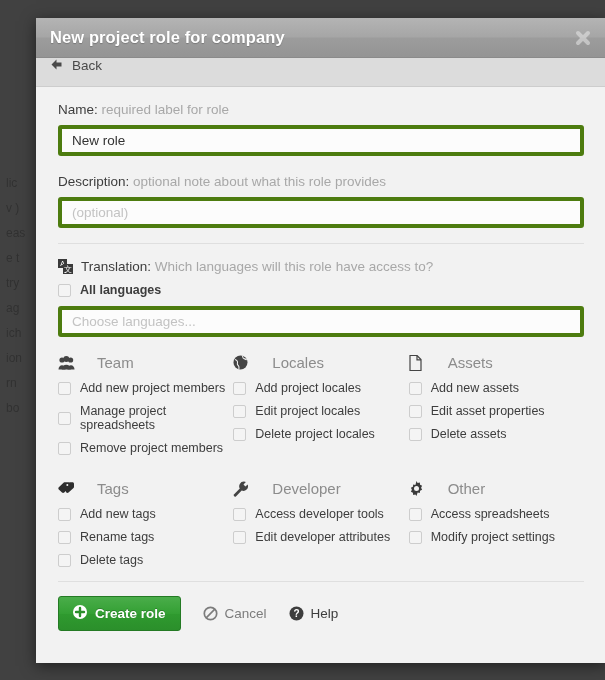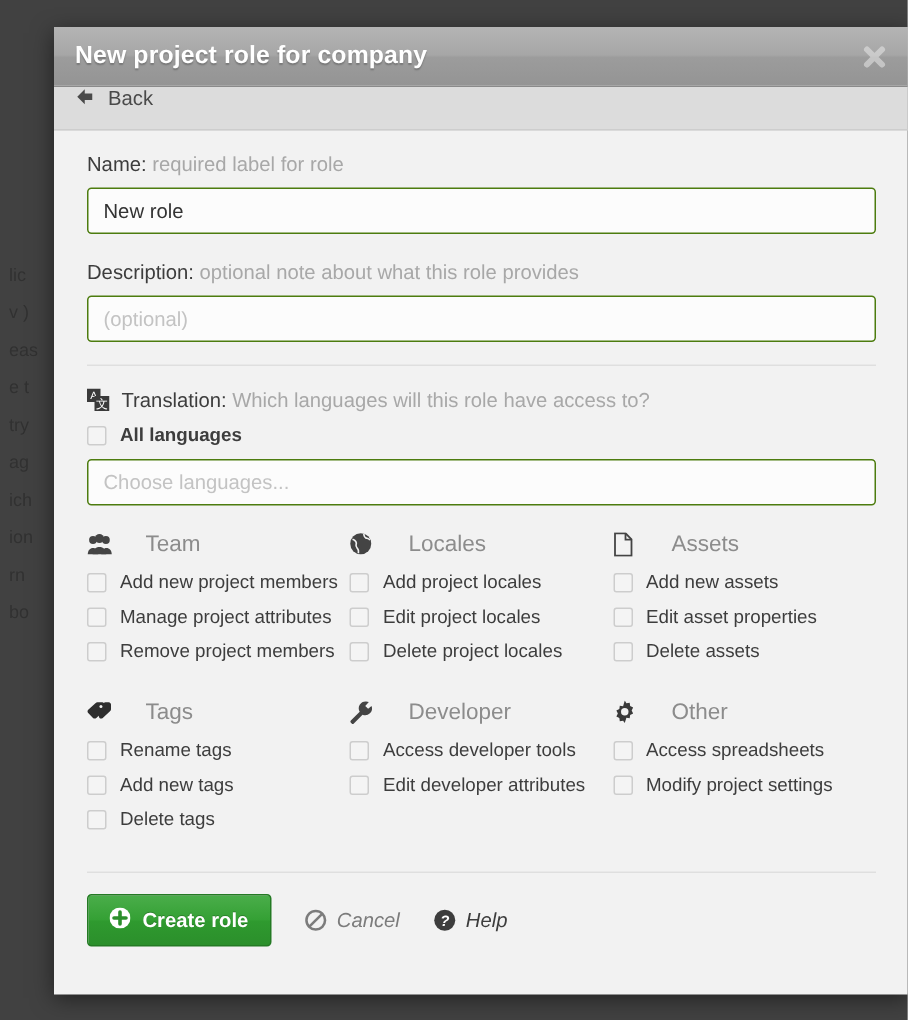--- a/index.html
+++ b/index.html
@@ -120,21 +120,21 @@
     line-height: 17px;
   }
   .field-label .hint {
     color: #a8a8a8;
   }
 
   .textinput {
     display: block;
     width: 100%;
     height: 31px;
-    border: 1px solid #4d7c0f;
+    border: 4px solid #4d7c0f;
     border-radius: 3px;
     background: #fcfcfc;
     padding: 4px 10px;
     font-size: 13.5px;
     color: #333;
     font-family: "Liberation Sans", sans-serif;
     outline: none;
   }
   .textinput::placeholder { color: #c3c3c3; }
 
@@ -245,21 +245,20 @@
     display: inline-flex;
     align-items: center;
     gap: 7px;
     background: none;
     border: none;
     font-size: 13.5px;
     color: #7c7c7c;
     cursor: pointer;
     font-family: "Liberation Sans", sans-serif;
     padding: 0;
-    font-style: italic;
   }
   .btn-link.help { color: #3d3d3d; }
   .btn-link .ic { display: flex; align-items: center; }
 </style>
 </head>
 <body>
 
 <div id="backdrop-page">
   <div id="backdrop-content">
       <div>lic</div>
@@ -352,21 +351,21 @@
               </svg>
             </span>
             <span class="pg-title">Team</span>
           </div>
           <div class="pg-item">
             <input type="checkbox" class="cb" id="pg0-0" style="">
             <label for="pg0-0">Add new project members</label>
           </div>
           <div class="pg-item">
             <input type="checkbox" class="cb" id="pg0-1" style="">
-            <label for="pg0-1">Manage project attributes</label>
+            <label for="pg0-1">Manage project spreadsheets</label>
           </div>
           <div class="pg-item">
             <input type="checkbox" class="cb" id="pg0-2" style="">
             <label for="pg0-2">Remove project members</label>
           </div>
         </div>
         <div class="permgroup">
           <div class="pg-head">
             <span class="pg-icon">
               <svg width="15" height="15" viewBox="0 0 15 15">
@@ -417,26 +416,26 @@
             <span class="pg-icon">
               <svg width="17" height="14" viewBox="0 0 17 14">
                 <path d="M.8 5.2 5.8.6c.3-.3.7-.4 1.1-.4h3.3c.8 0 1.5.7 1.5 1.5v3.2c0 .4-.2.8-.5 1.1l-5 4.6c-.6.6-1.6.6-2.2 0L.8 7.4c-.6-.6-.6-1.6 0-2.2z" fill="#2e2e2e"></path>
                 <path d="M6.2 5.2 11.2.6c.3-.3.7-.4 1.1-.4h2.2c.8 0 1.5.7 1.5 1.5v3.2c0 .4-.2.8-.5 1.1l-5 4.6c-.6.6-1.6.6-2.2 0" fill="#2e2e2e"></path>
                 <circle cx="9.3" cy="3" r="1" fill="#f2f2f2"></circle>
               </svg>
             </span>
             <span class="pg-title">Tags</span>
           </div>
           <div class="pg-item">
+            <input type="checkbox" class="cb" id="pg3-0" style="">
+            <label for="pg3-0">Add new tags</label>
+          </div>
+          <div class="pg-item">
             <input type="checkbox" class="cb" id="pg3-1" style="">
             <label for="pg3-1">Rename tags</label>
-          </div>
-          <div class="pg-item">
-            <input type="checkbox" class="cb" id="pg3-0" style="">
-            <label for="pg3-0">Add new tags</label>
           </div>
           <div class="pg-item">
             <input type="checkbox" class="cb" id="pg3-2" style="">
             <label for="pg3-2">Delete tags</label>
           </div>
         </div>
         <div class="permgroup">
           <div class="pg-head">
             <span class="pg-icon">
               <svg width="16" height="16" viewBox="0 0 16 16">

